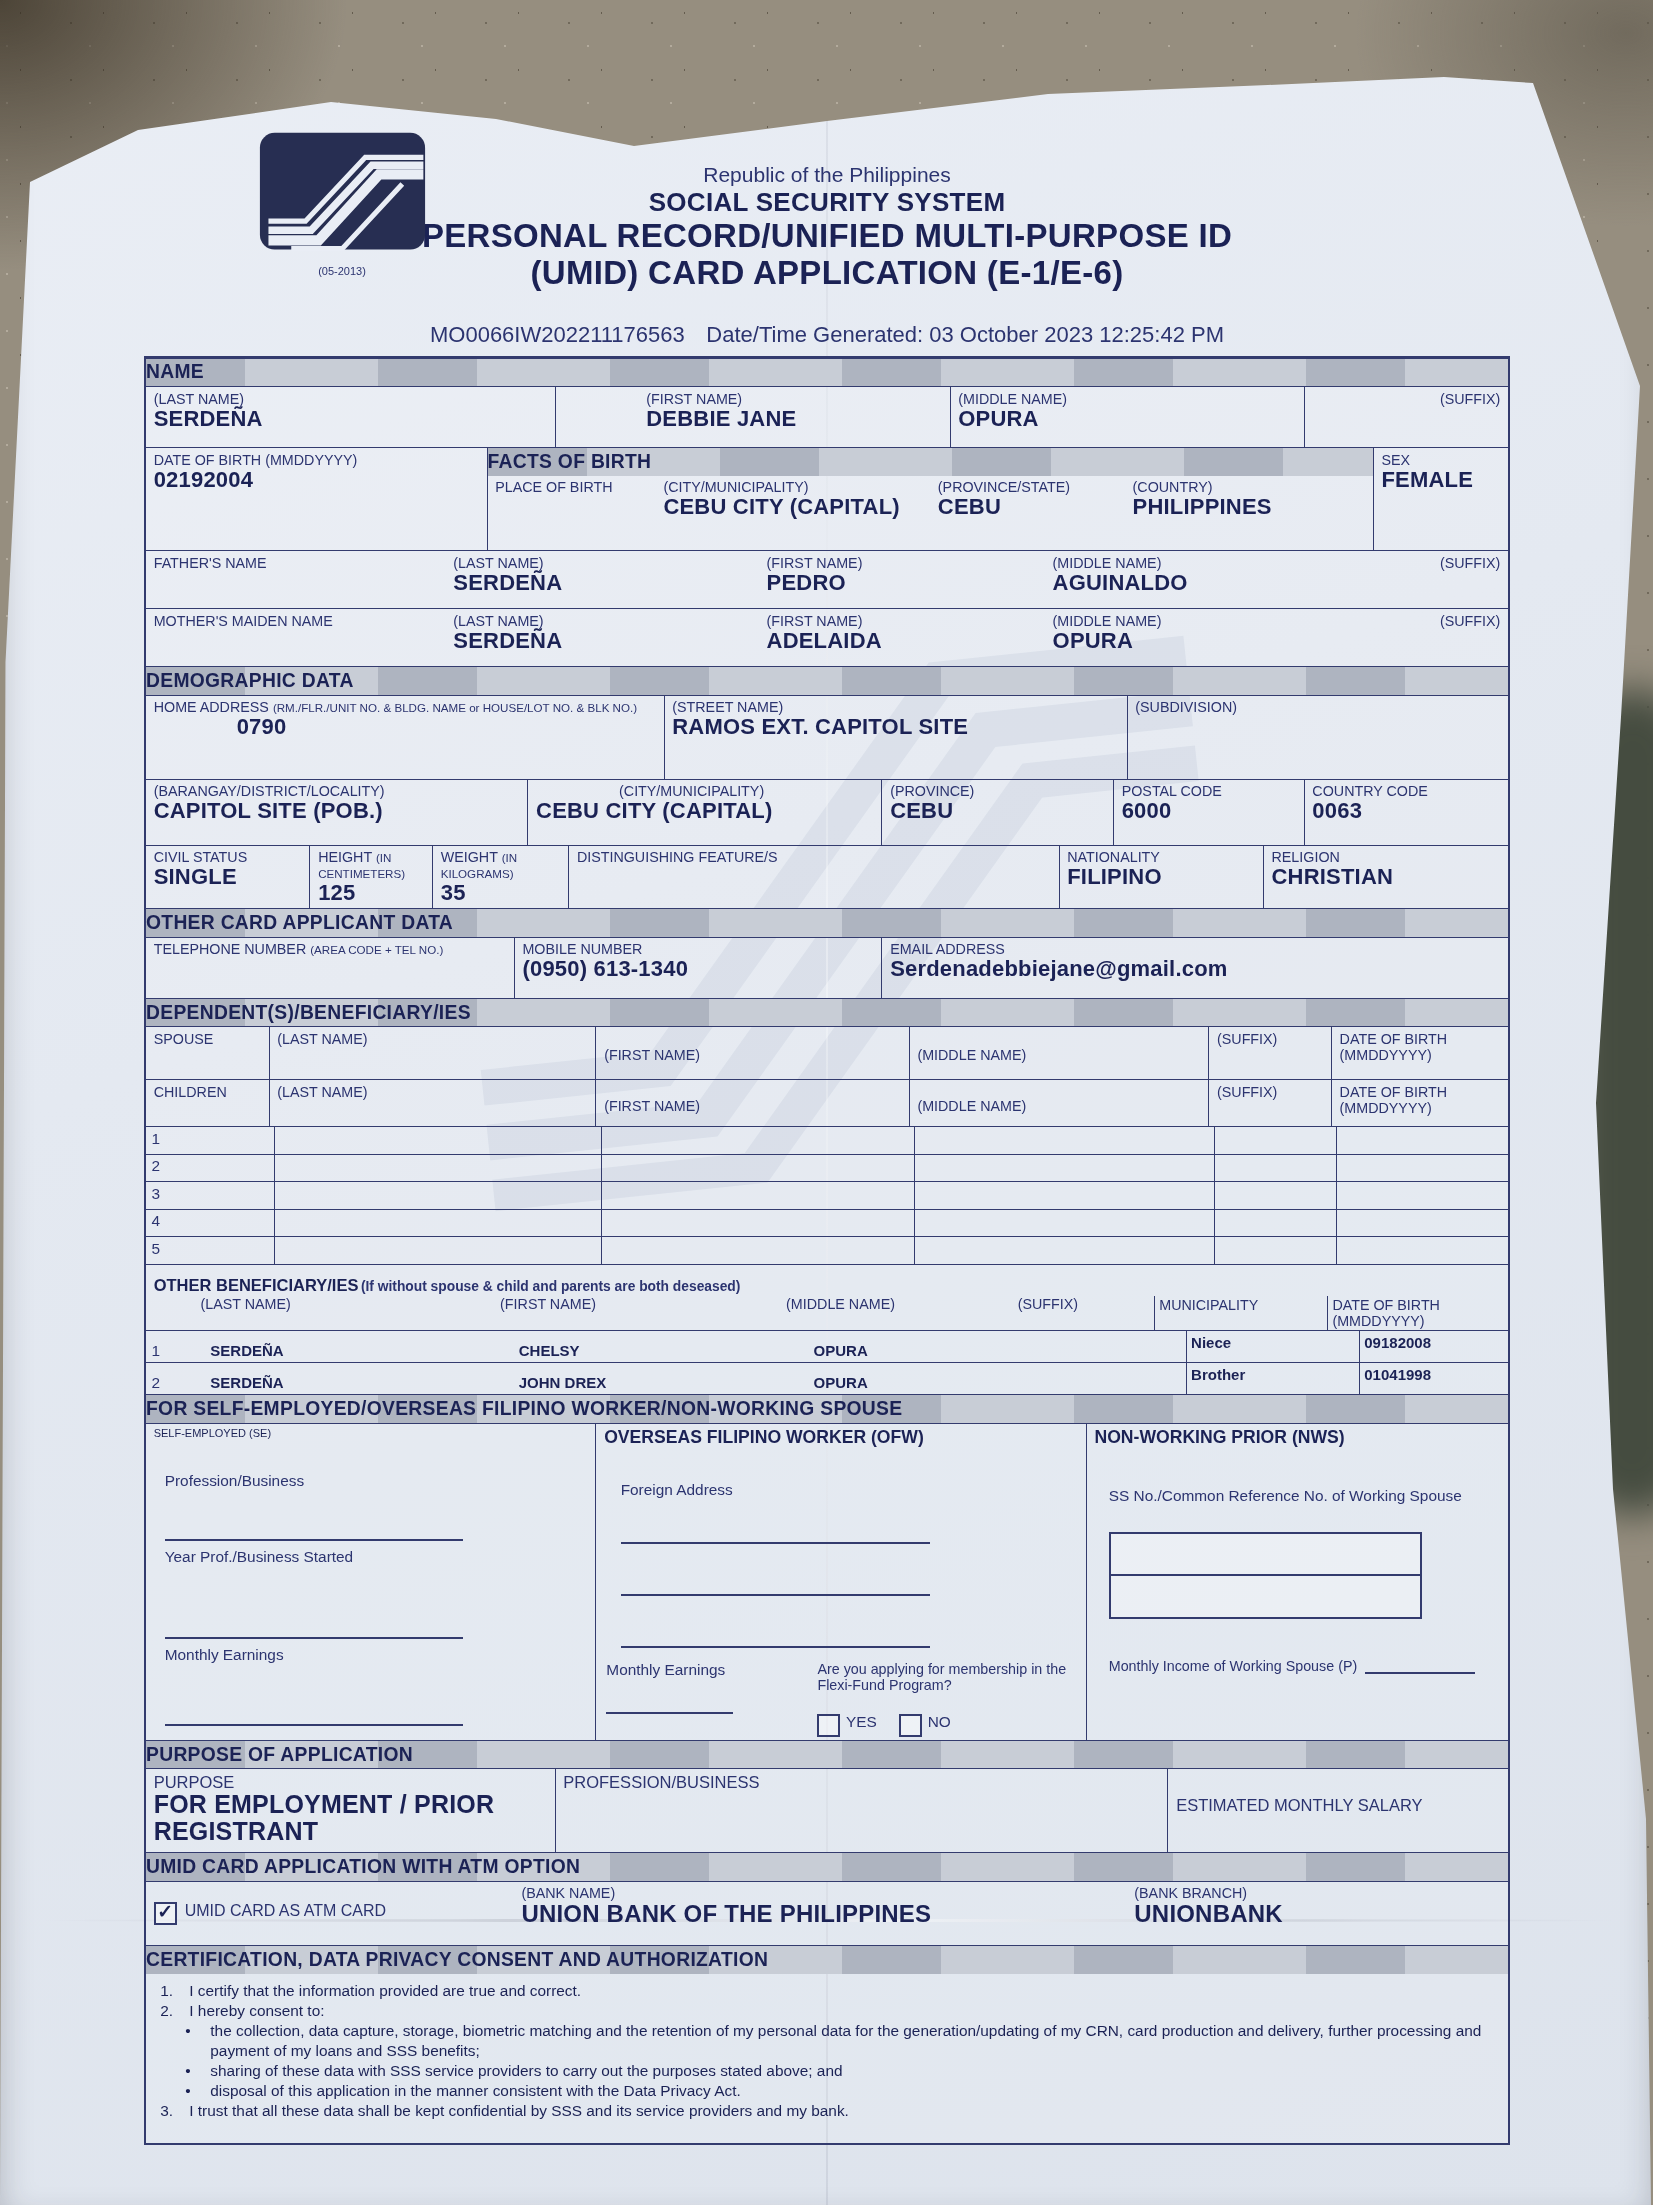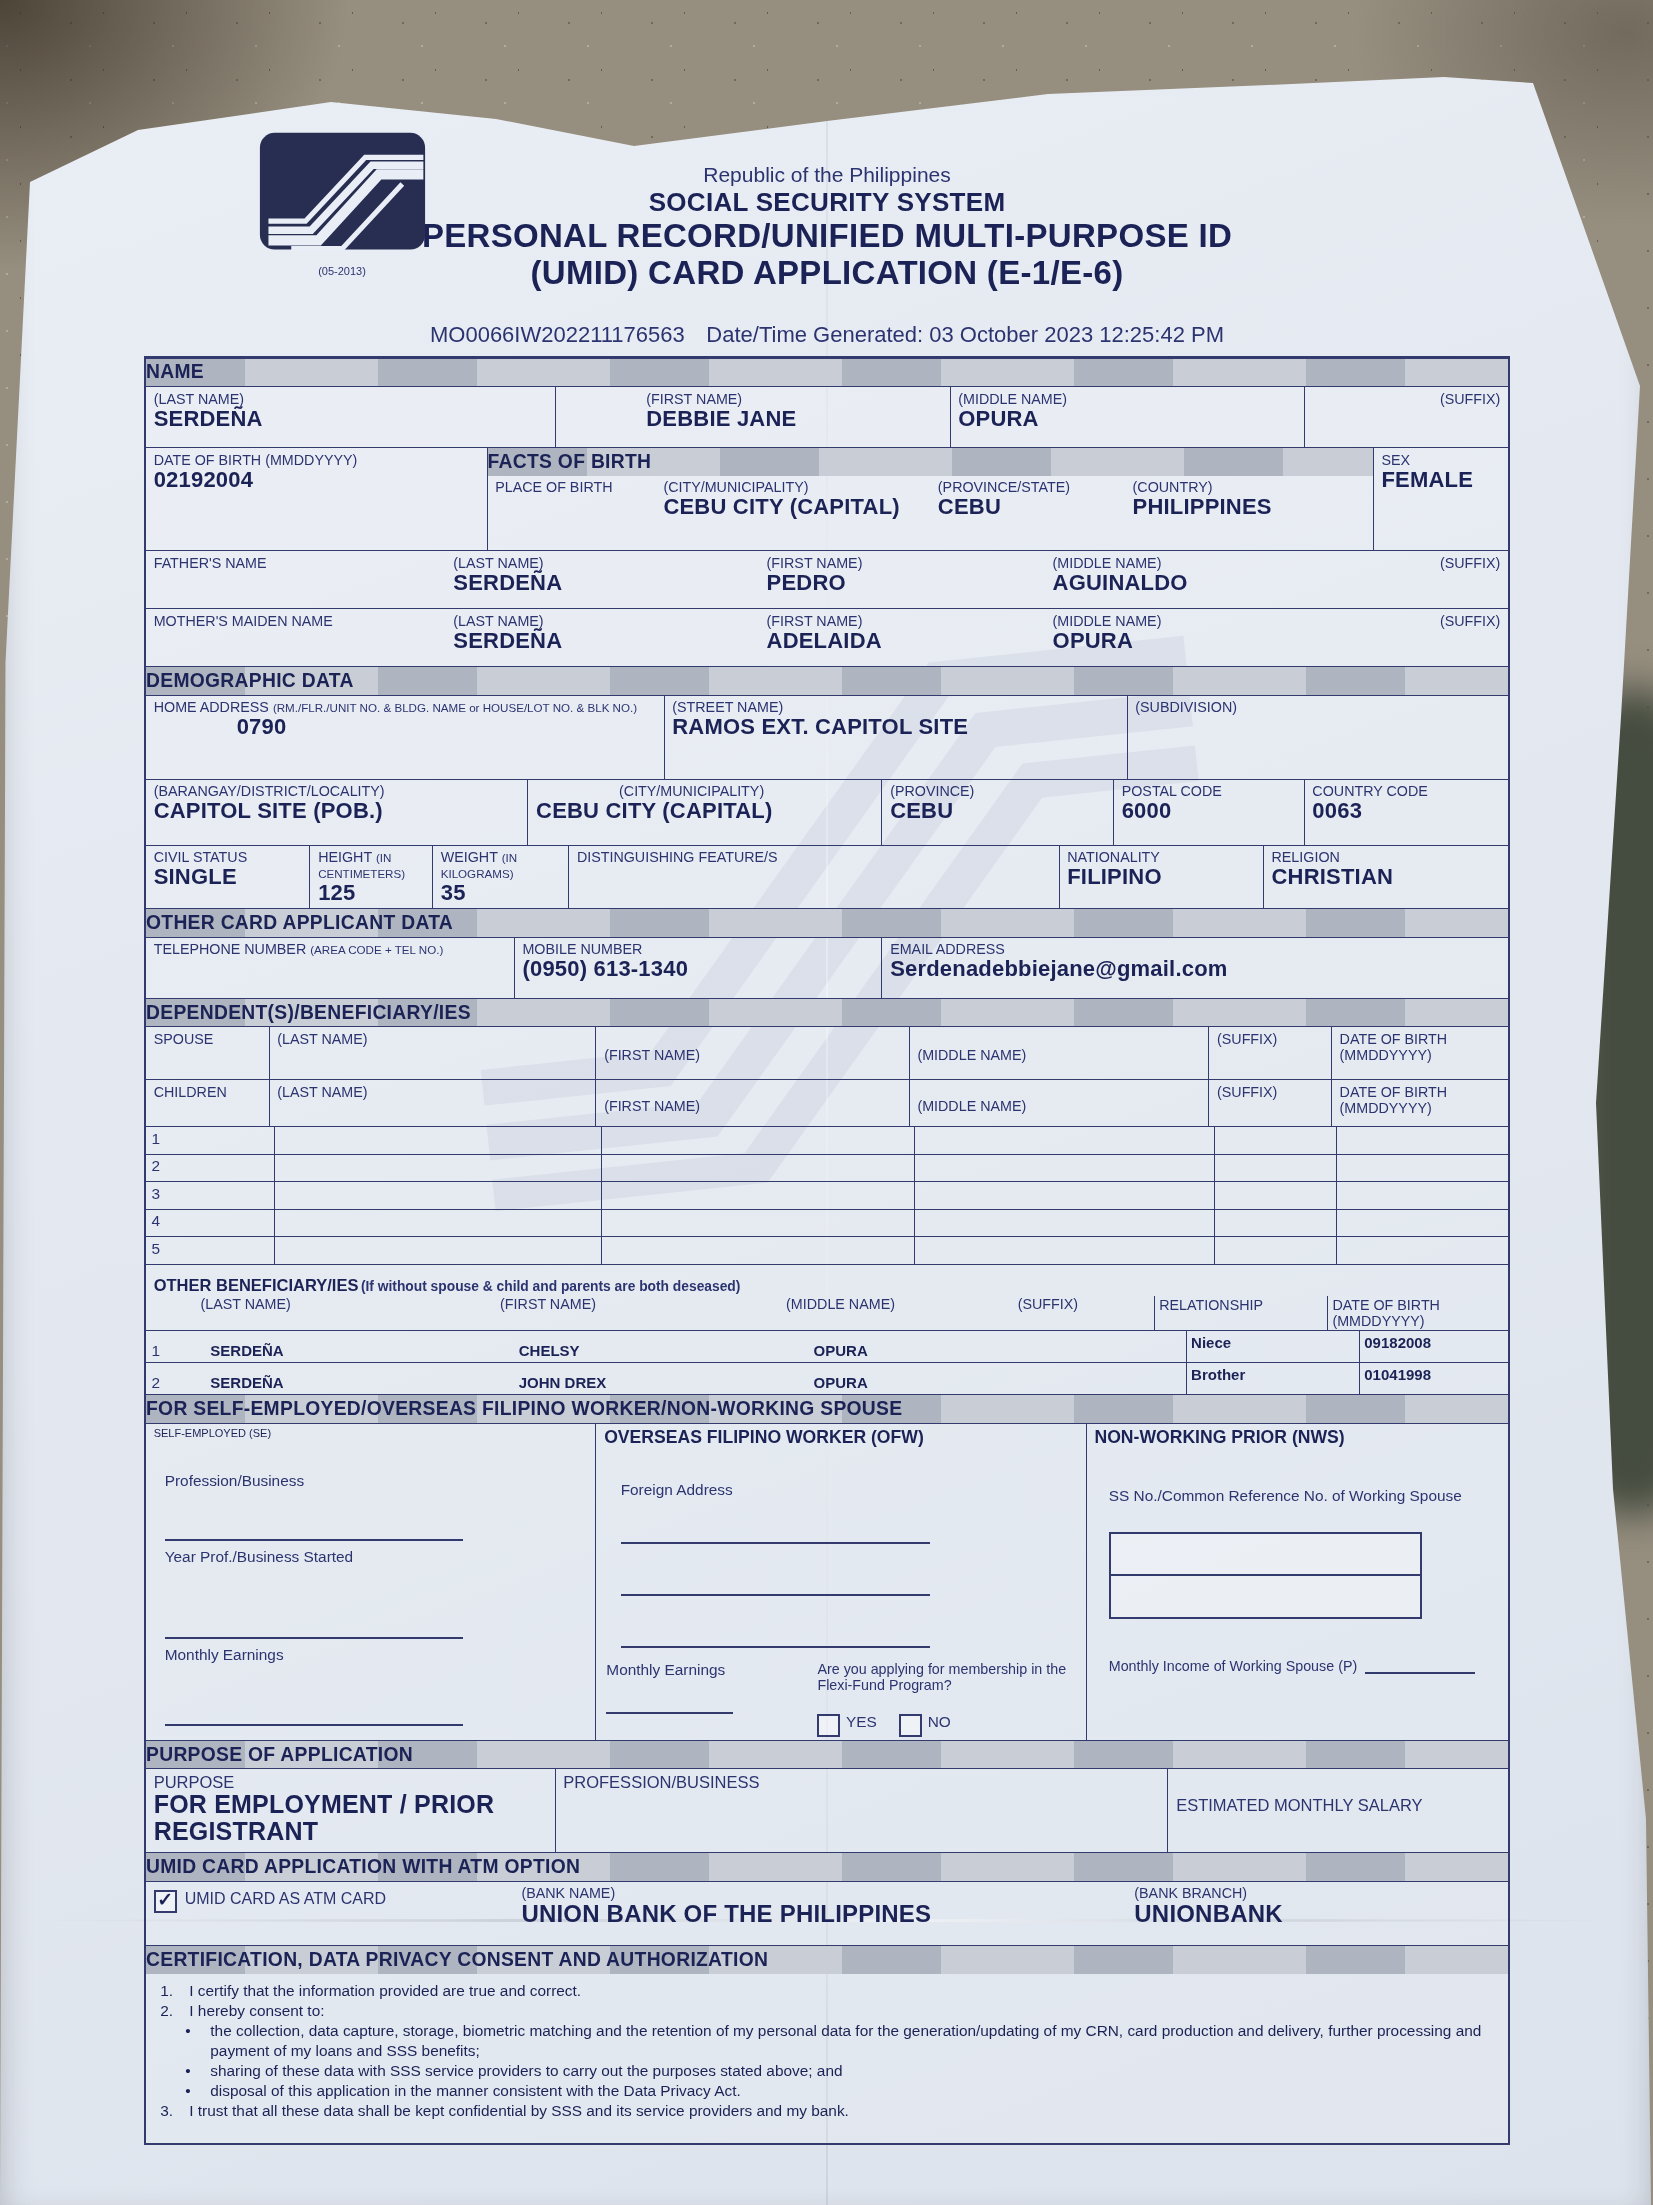--- a/index.html
+++ b/index.html
@@ -370,21 +370,21 @@
           <span style="font-size:16.5px;font-weight:700;color:var(--ink2)">OTHER BENEFICIARY/IES</span>
           <span style="font-size:13.8px;font-weight:700;color:var(--ink)">(If without spouse &amp; child and parents are both deseased)</span>
         </div>
       </div>
       <div class="ob-lbls">
         <div style="flex:0 0 4%"></div>
         <div style="flex:0 0 22%">(LAST NAME)</div>
         <div style="flex:0 0 21%">(FIRST NAME)</div>
         <div style="flex:0 0 17%">(MIDDLE NAME)</div>
         <div style="flex:0 0 10%">(SUFFIX)</div>
-        <div style="flex:0 0 12%;border-left:1.7px solid var(--line);padding:1.1px 4.4px">RELATIONSHIP</div>
+        <div style="flex:0 0 12%;border-left:1.7px solid var(--line);padding:1.1px 4.4px">MUNICIPALITY</div>
         <div style="flex:1;border-left:1.7px solid var(--line);padding:1.1px 4.4px">DATE OF BIRTH (MMDDYYYY)</div>
       </div>
       <div class="ob-row">
         <div class="numcol" style="flex:0 0 4%">1</div>
         <div class="ob-name" style="flex:0 0 22%;padding:3.3px 4.4px">SERDEÑA</div>
         <div class="ob-name" style="flex:0 0 21%;padding:3.3px 4.4px">CHELSY</div>
         <div class="ob-name" style="flex:0 0 17%;padding:3.3px 4.4px">OPURA</div>
         <div style="flex:0 0 10%"></div>
         <div class="ob-name" style="flex:0 0 12%;border-left:1.7px solid var(--line);padding:3.3px 4.4px;align-self:stretch">Niece</div>
         <div class="ob-name" style="flex:1;border-left:1.7px solid var(--line);padding:3.3px 4.4px;align-self:stretch">09182008</div>
@@ -452,21 +452,21 @@
         <div class="c bl" style="flex:0 0 45%">
           <div class="lb" style="font-size:16.5px">PROFESSION/BUSINESS</div>
         </div>
         <div class="c bl" style="flex:1">
           <div class="lb" style="font-size:16.5px;margin-top:23px">ESTIMATED MONTHLY SALARY</div>
         </div>
       </div>
 
       <div class="bd">UMID CARD APPLICATION WITH ATM OPTION</div>
       <div class="r" style="min-height:63px">
-        <div class="c" style="flex:0 0 27%;padding-top:8px">
+        <div class="c" style="flex:0 0 27%;padding-top:20px">
           <span class="cbx">✓</span>
           <span class="lb" style="font-size:16px">UMID CARD AS ATM CARD</span>
         </div>
         <div class="c" style="flex:0 0 45%">
           <div class="lb">(BANK NAME)</div>
           <div class="vl" style="font-size:24px">UNION BANK OF THE PHILIPPINES</div>
         </div>
         <div class="c" style="flex:1">
           <div class="lb">(BANK BRANCH)</div>
           <div class="vl" style="font-size:24px">UNIONBANK</div>

